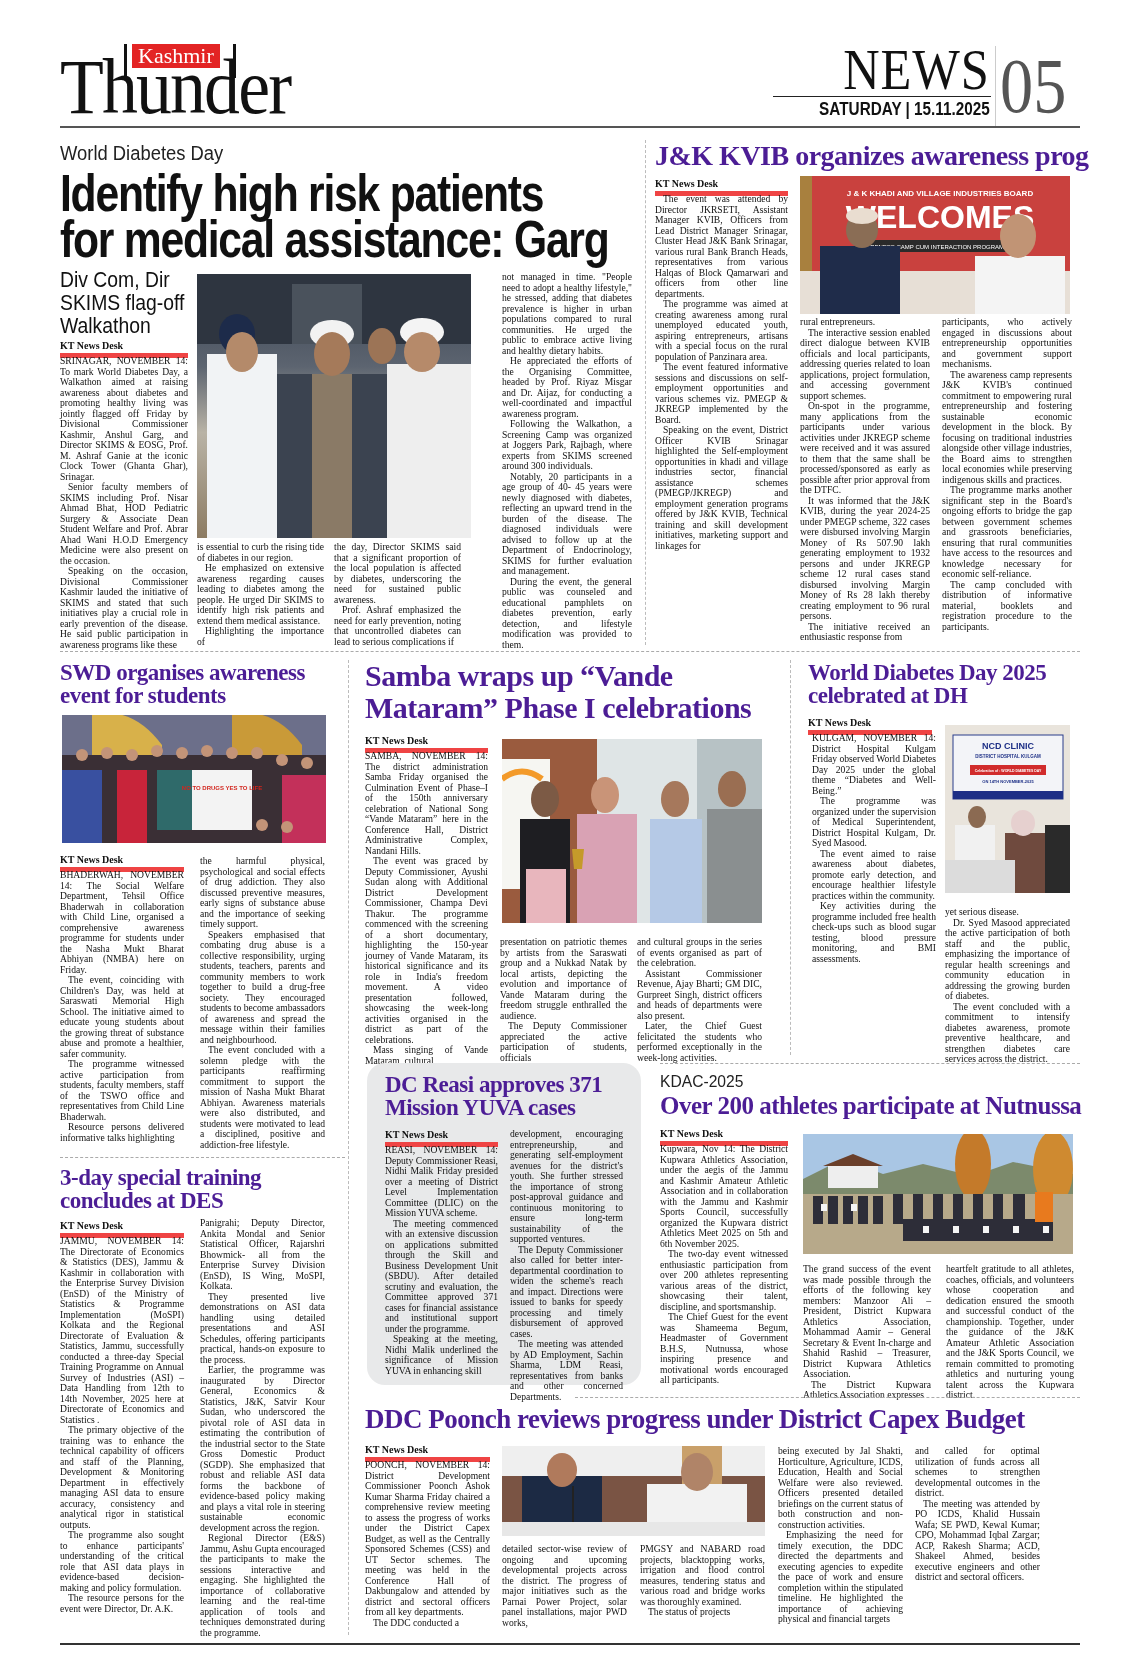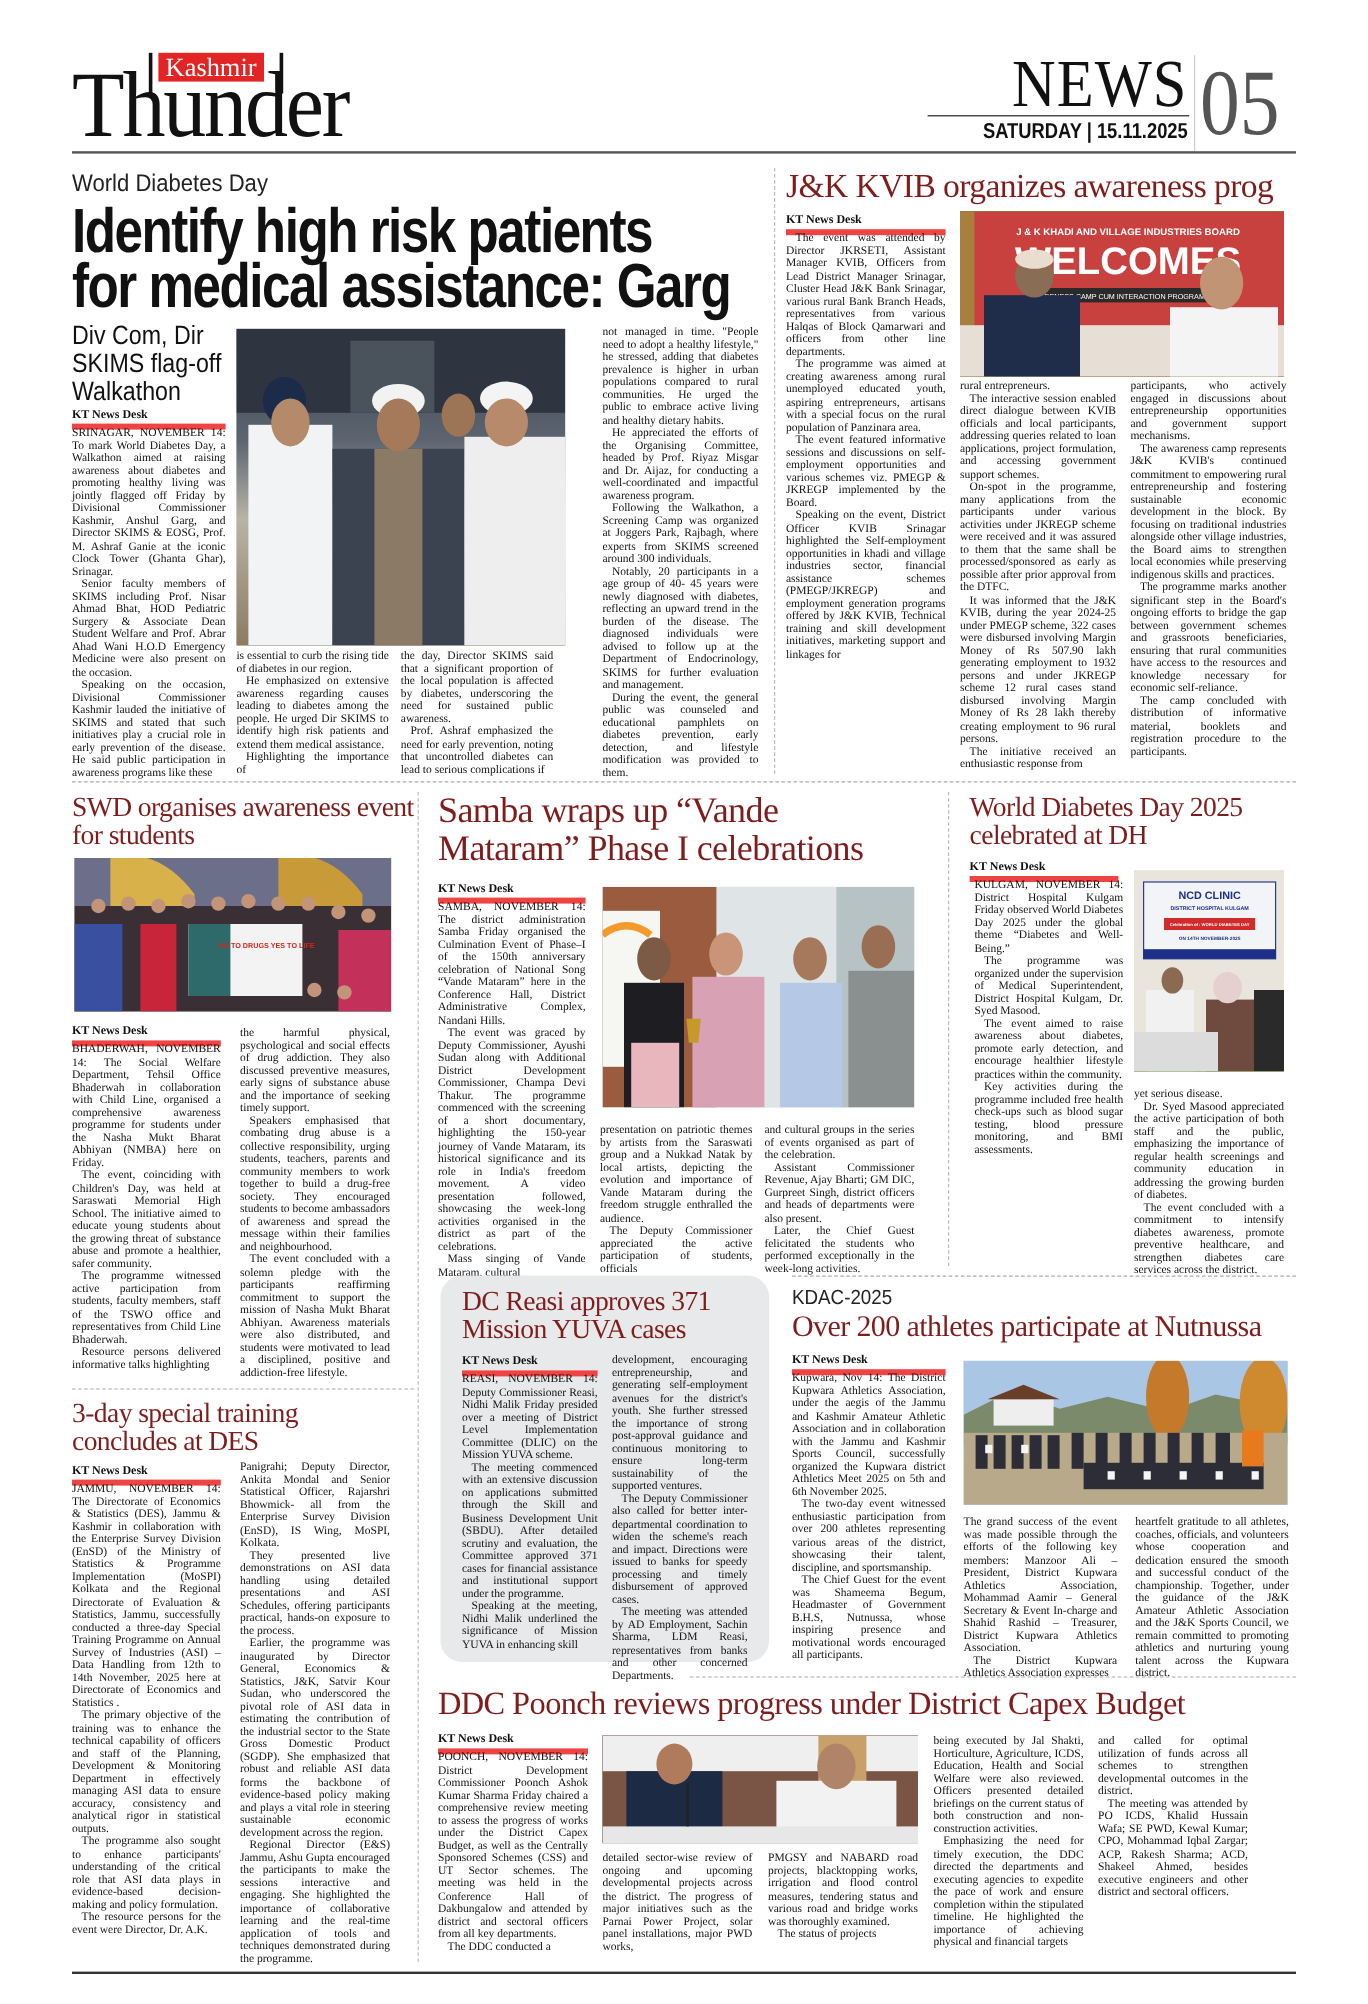--- a/index.html
+++ b/index.html
@@ -12,21 +12,21 @@
   .logo-bracket { position: absolute; top: 0; width: 3px; height: 34px; background: #111; }
   .news-word { right: 150px; top: 44px; font-family: "Liberation Serif", serif; font-size: 56px; line-height: 52px; letter-spacing: 1px; transform: scaleX(0.9); transform-origin: right; }
   .dateline-rule { left: 773px; width: 218px; top: 96px; height: 1px; background: #222; }
   .dateline { right: 150px; top: 99px; font-family: "Liberation Sans", sans-serif; font-size: 18px; font-weight: bold; transform: scaleX(0.85); transform-origin: right; }
   .page-num { left: 1000px; top: 48px; font-family: "Liberation Serif", serif; font-size: 78px; line-height: 76px; color: #555; transform: scaleX(0.85); transform-origin: left; }
   .page-sep { left: 995px; top: 46px; width: 1px; height: 80px; background: #ccc; }
   .top-rule { left: 60px; top: 126px; width: 1020px; height: 2px; background: #555; }
   .dash-rule { height: 0; border-top: 1px dashed #aaa; }
   .vrule { width: 0; border-left: 1px dashed #bbb; }
   .kicker { font-family: "Liberation Sans", sans-serif; font-size: 20px; color: #222; transform: scaleX(0.92); transform-origin: left; }
-  .headline { font-family: "Liberation Serif", serif; font-weight: normal; color: #7f1d1d; line-height: 1.0; letter-spacing: -0.5px; }
+  .headline { font-family: "Liberation Serif", serif; font-weight: bold; color: #4c1d95; line-height: 1.0; letter-spacing: -0.5px; }
   .hl-condensed { font-family: "Liberation Sans", sans-serif; font-weight: bold; letter-spacing: -1.5px; transform: scaleX(0.82); transform-origin: left; white-space: nowrap; }
   .subhead { font-family: "Liberation Sans", sans-serif; font-size: 22px; line-height: 23px; color: #111; transform: scaleX(0.88); transform-origin: left; }
   .byline { font-family: "Liberation Serif", serif; font-weight: bold; font-size: 10px; padding-bottom: 2px; border-bottom: 5px solid #ef4444; }
   .col { font-family: "Liberation Serif", serif; font-size: 9.6px; line-height: 10.5px; text-align: justify; color: #111; }
   .col p { text-indent: 8px; }
   .col p.first { text-indent: 0; }
   .photo { overflow: hidden; }
   .shaded { background: #e8e9ea; }
   .bottom-rule { left: 60px; top: 1643px; width: 1020px; height: 2px; background: #333; }
 </style>

